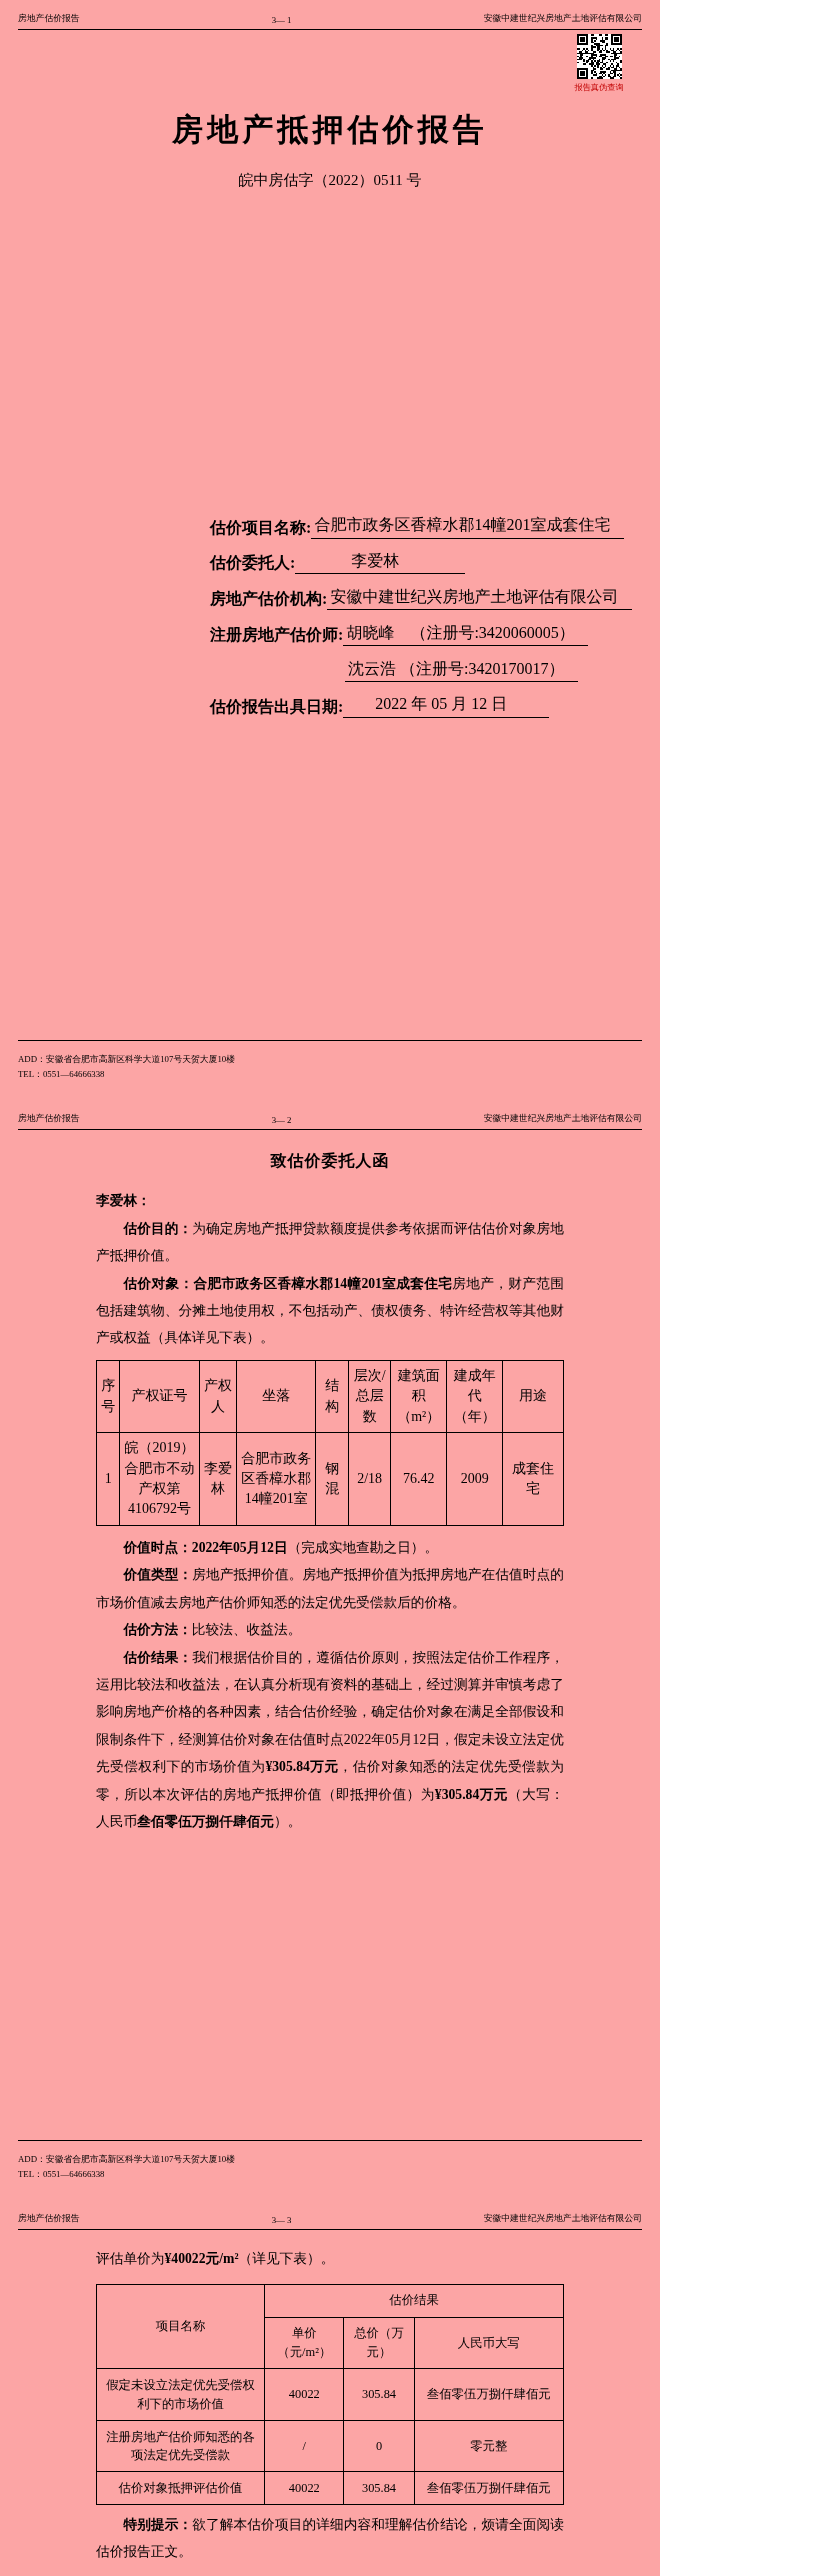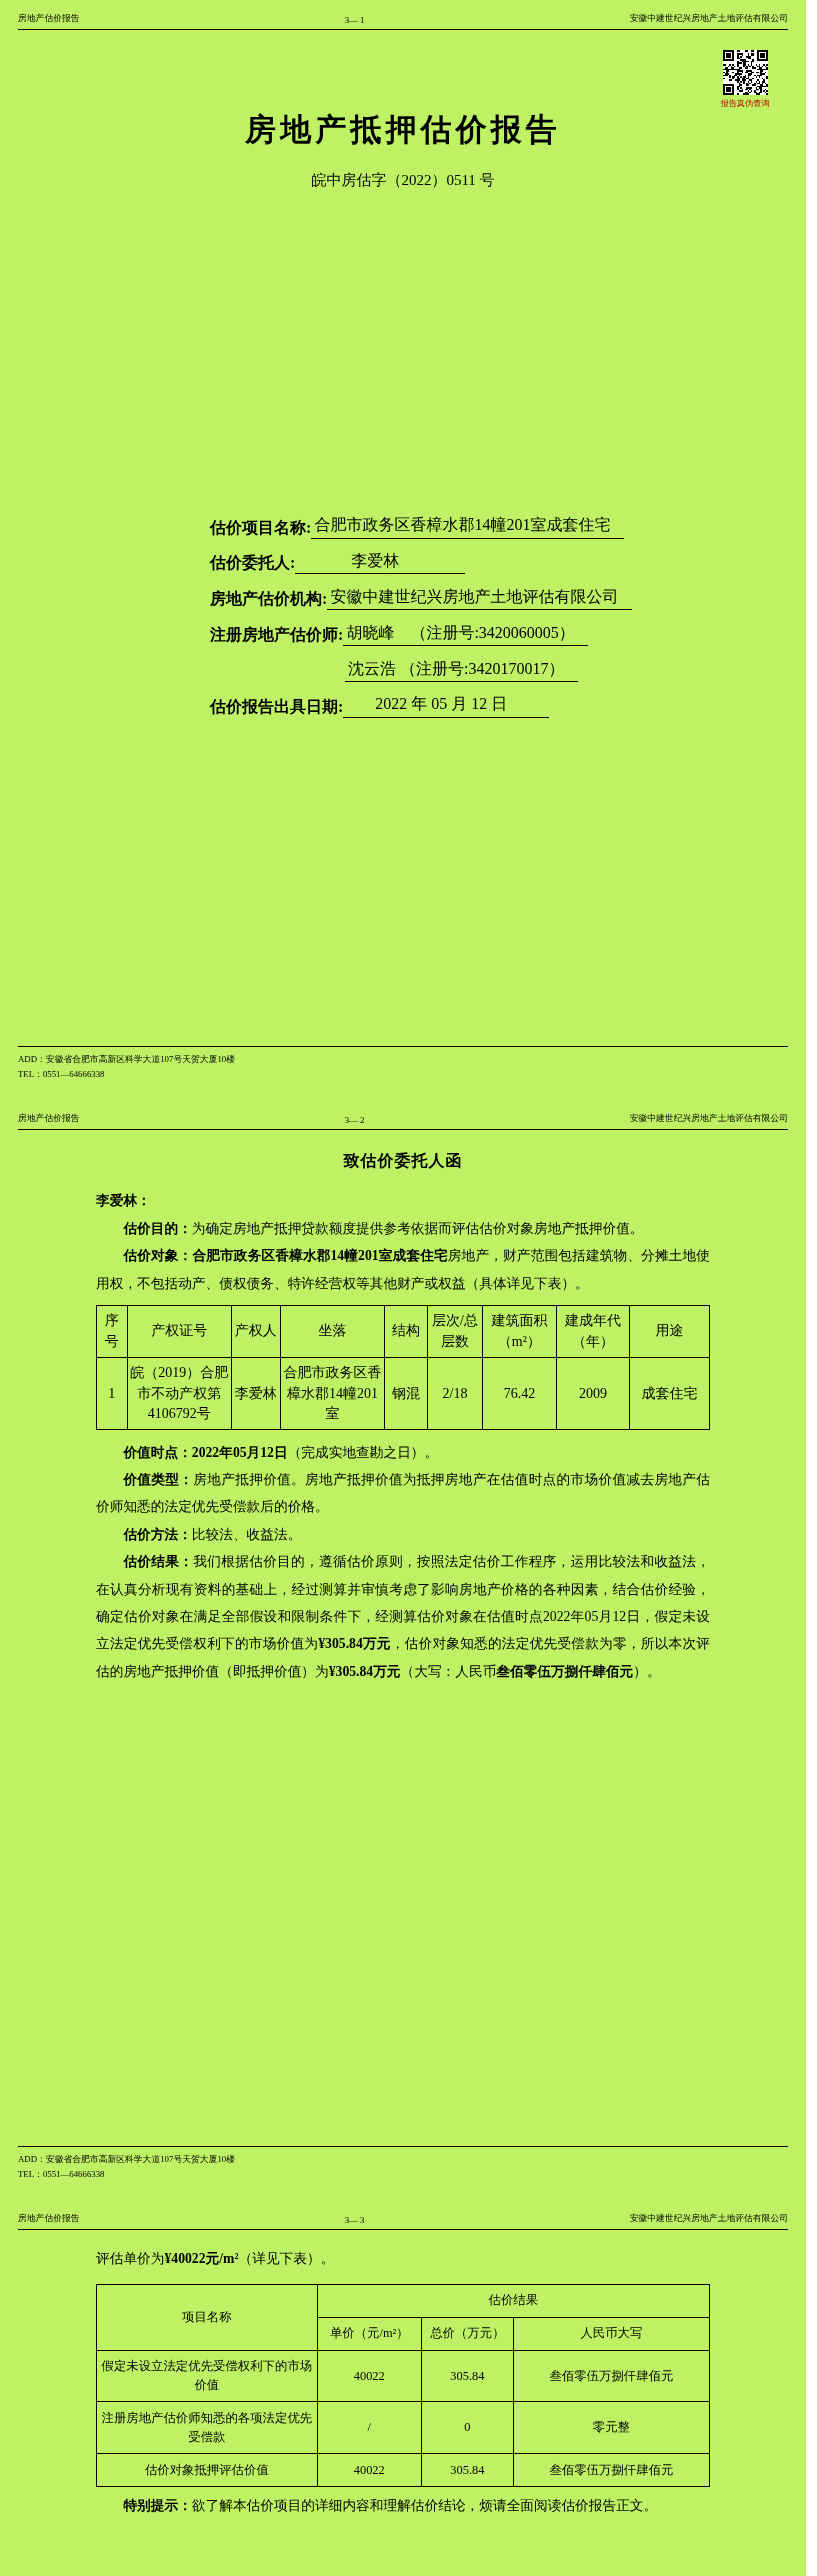--- a/index.html
+++ b/index.html
@@ -4,36 +4,36 @@
 <style>
   * { margin:0; padding:0; box-sizing:border-box; }
   html, body { width:818px; background:#ffffff; }
   body {
     font-family:"Liberation Serif","DejaVu Serif",serif;
     color:#000;
     height:3301px;
     overflow:hidden;
     position:relative;
   }
-  .page { position:relative; width:806px; height:1100px; background:#bef264; overflow:hidden; }
+  .page { position:relative; width:660px; height:1100px; background:#fca5a5; overflow:hidden; }
 
   
   .page-header {
     position:absolute; top:13.4px; left:18px; right:18px;
     display:flex; justify-content:space-between; align-items:flex-end;
     font-size:8.8px; padding-bottom:3.6px; border-bottom:1px solid #000;
   }
   .page-footer {
     position:absolute; left:18px; right:18px; bottom:17.5px;
     font-size:8.8px; line-height:1.75;
-    border-top:1px solid #000; padding-top:5px;
+    border-top:1px solid #000; padding-top:11px;
   }
 
   
-  .qr-wrap { position:absolute; top:50px; right:35px; width:52px; text-align:center;margin-left:47px; }
+  .qr-wrap { position:absolute; top:34px; right:35px; width:52px; text-align:center;margin-left:47px; }
   .qr { width:45px; height:45px; background:#fff; display:block; margin:0 auto; }
   .qr-caption { margin-top:2.6px; font-size:8.2px; color:#c00000; white-space:nowrap; }
   .cover-title {
     position:absolute; top:109px; left:0; width:100%;
     text-align:center; font-size:31px; font-weight:bold; letter-spacing:4.1px;
   }
   .report-no { position:absolute; top:171px; left:0; width:100%; text-align:center; font-size:15px; }
   .cover-fields { position:absolute; top:515px; left:170px; right:77px; font-size:16px;margin-left:40px; }
   .field-line { display:flex; align-items:flex-end; margin-bottom:12.4px; white-space:nowrap; }
   .field-label { font-weight:bold; }

